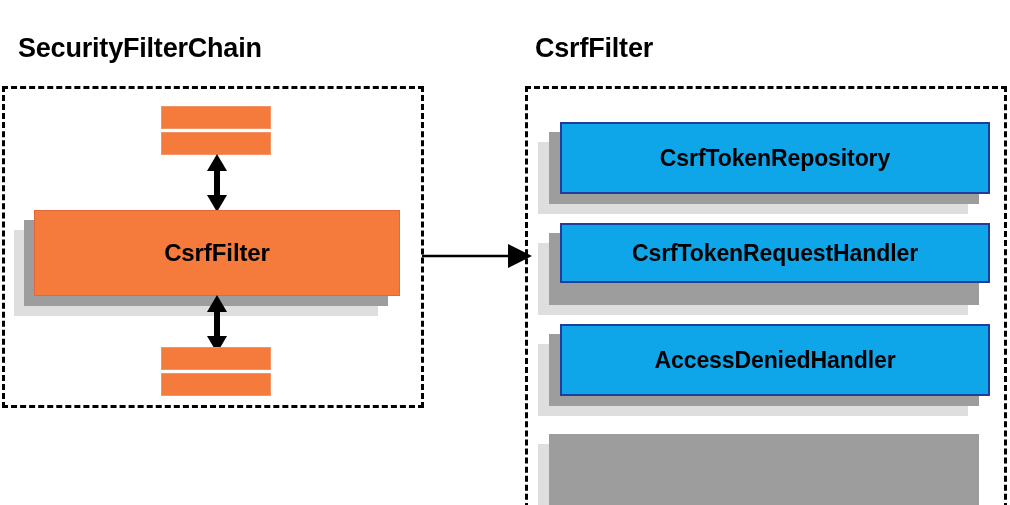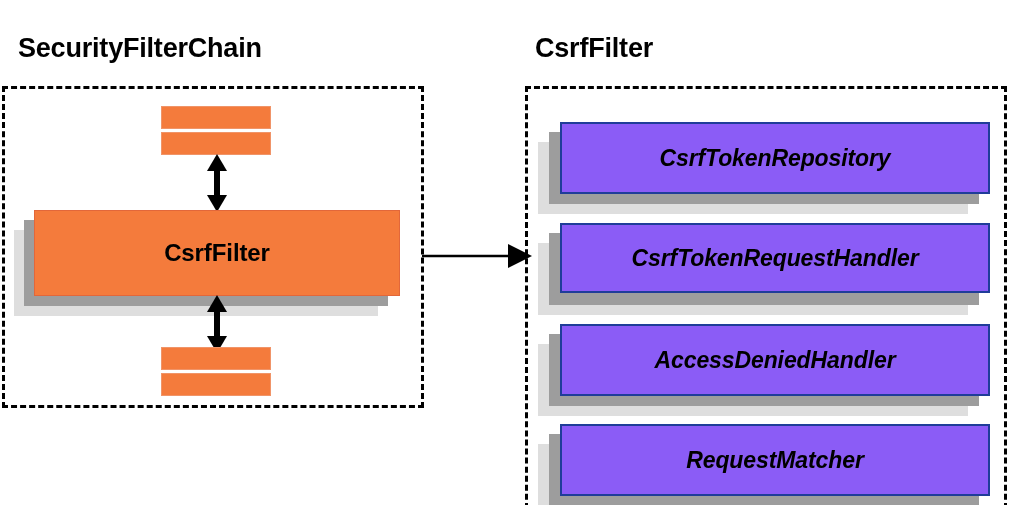--- a/index.html
+++ b/index.html
@@ -71,23 +71,22 @@
     letter-spacing: -0.1px;
   }
 
   
   .stack.orange .layer-front {
     background: #f47b3c;
     border: 1px solid #e2673a;
   }
   
   .stack.blue .layer-front {
-    background: #8b5cf6;
+    background: #0ea5e9;
     border: 2px solid #1f3d99;
-    font-style: italic;
   }
   .stack.blue .layer-front .caption { font-size: 23px; }
 
   
   .bar {
     position: absolute;
     background: #f47b3c;
     border: 1px solid #f09468;
     box-sizing: border-box;
   }
@@ -146,34 +145,31 @@
     <div class="layer-back" style="left:0px;  top:20px; width:430px; height:72px;"></div>
     <div class="layer-mid" style="left:11px; top:10px; width:430px; height:72px;"></div>
     <div class="layer-front" style="left:22px; top:0px;  width:430px; height:72px;">
       <span class="caption">CsrfTokenRepository</span>
     </div>
   </div>
 
   <div class="stack blue" style="left:538px; top:195px; width:452px; height:96px;">
     <div class="layer-back" style="left:0px;  top:20px; width:430px; height:72px;"></div>
     <div class="layer-mid" style="left:11px; top:10px; width:430px; height:72px;"></div>
-    <div class="layer-front" style="left:22px; top:0px;  width:430px; height:70px;">
+    <div class="layer-front" style="left:22px; top:0px;  width:430px; height:60px;">
       <span class="caption">CsrfTokenRequestHandler</span>
     </div>
   </div>
 
   <div class="stack blue" style="left:538px; top:296px; width:452px; height:96px;padding-left:22px;">
     <div class="layer-back" style="left:0px;  top:20px; width:430px; height:72px;"></div>
     <div class="layer-mid" style="left:11px; top:10px; width:430px; height:72px;"></div>
     <div class="layer-front" style="left:22px; top:0px;  width:430px; height:72px;">
       <span class="caption">AccessDeniedHandler</span>
     </div>
   </div>
 
   <div class="stack blue" style="left:538px; top:396px; width:452px; height:96px;">
     <div class="layer-back" style="left:0px;  top:20px; width:430px; height:72px;"></div>
     <div class="layer-mid" style="left:11px; top:10px; width:430px; height:72px;"></div>
-    <div class="layer-front" style="left:22px; top:0px;  width:430px; height:72px;">
-      <span class="caption">RequestMatcher</span>
-    </div>
   </div>
 
 </div>
 
 </body></html>

